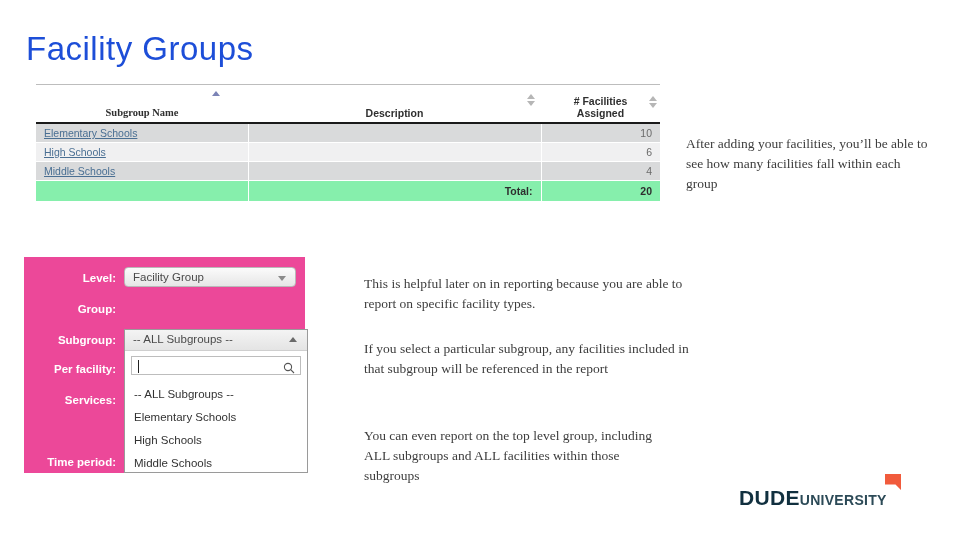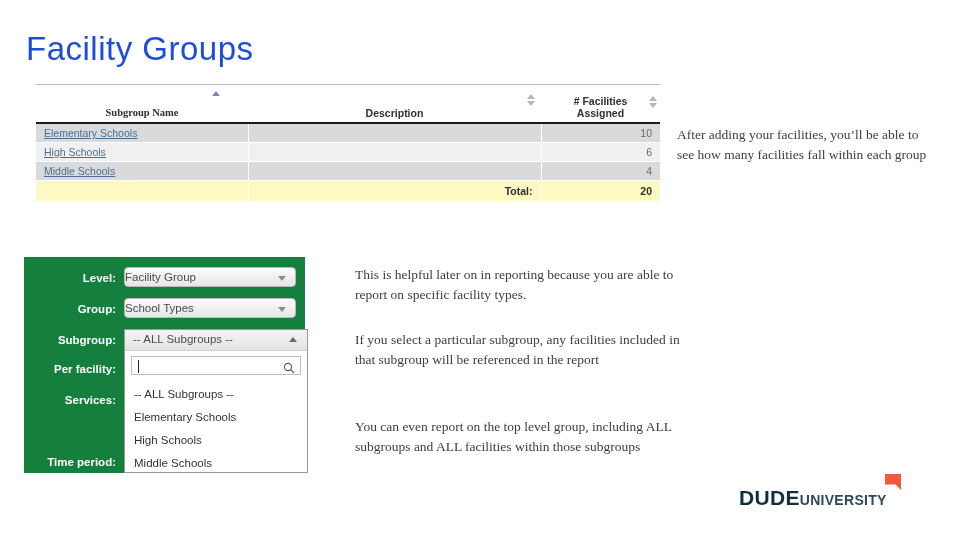--- a/index.html
+++ b/index.html
@@ -93,39 +93,39 @@
 
   .grid-table td {
     height: 18px;
     padding: 0 8px;
     font-size: 10.5px;
     border-bottom: 1px solid #ffffff;
     vertical-align: middle;
   }
   .grid-table tr.row-odd td { background: #d9dadb; }
   .grid-table tr.row-even td { background: #f0f0f1; }
-  .grid-table tr.row-total td { background: #fef9c3; height: 20px; }
+  .grid-table tr.row-total td { background: #86efac; height: 20px; }
   .cell-name a {
     color: #4a6f93;
     text-decoration: underline;
     font-size: 10.5px;
   }
   .cell-count { text-align: right; color: #6a6a6a; margin-top: 8px; }
   .cell-total-label { text-align: right; font-weight: bold; color: #2f2f2f; }
   .cell-total-value { text-align: right; font-weight: bold; color: #2f2f2f; }
   .grid-table td.sep-left { border-left: 1px solid #ffffff; }
 
   
   .panel-shot {
     position: absolute;
     left: 24px;
     top: 257px;
     width: 281px;
     height: 216px;
-    background: #15803d;
+    background: #ec4899;
   }
   .form-row {
     position: absolute;
     left: 0;
     width: 100%;
     height: 22px;
   }
   .form-label {
     position: absolute;
     left: 0;
@@ -142,21 +142,21 @@
     left: 100px;
     width: 172px;
     height: 20px;
     border-radius: 4px;
     background: linear-gradient(#fbfbfb, #e6e6e6);
     border: 1px solid #b9b9b9;
     box-sizing: border-box;
     color: #4a4a4a;
     font-size: 11.5px;
     line-height: 19px;
-    padding-left: 0;
+    padding-left: 8px;
     white-space: nowrap;
     overflow: hidden;
   }
   .select-box .caret {
     position: absolute;
     right: 9px;
     top: 8px;
     width: 0; height: 0;
     border-left: 4px solid transparent;
     border-right: 4px solid transparent;
@@ -241,21 +241,21 @@
   }
 
   
   .note {
     position: absolute;
     color: #3d3d3d;
     font-size: 13.5px;
     line-height: 20px;
     font-family: "Liberation Serif", serif;
   }
-  .note p { margin: 8px; }
+  .note p { margin: 17px; }
   .note-1 { left: 669px; top: 117px; width: 278px; }
   .note-2 { left: 347px; top: 257px; width: 360px; }
   .note-3 { left: 347px; top: 322px; width: 360px; }
   .note-4 { left: 347px; top: 409px; width: 340px; }
 
   
   .logo {
     position: absolute;
     left: 739px;
     top: 486px;
@@ -355,24 +355,20 @@
   <div class="form-row" style="top:10px;">
     <span class="form-label">Level:</span>
     <div class="select-box">
       <span>Facility Group</span>
       <span class="caret"></span>
     </div>
   </div>
 
   <div class="form-row" style="top:41px;">
     <span class="form-label">Group:</span>
-    <div class="select-box">
-      <span>School Types</span>
-      <span class="caret"></span>
-    </div>
   </div>
 
   <div class="form-row" style="top:72px;">
     <span class="form-label">Subgroup:</span>
   </div>
 
   <div class="form-row" style="top:101px;">
     <span class="form-label">Per facility:</span>
   </div>
 

